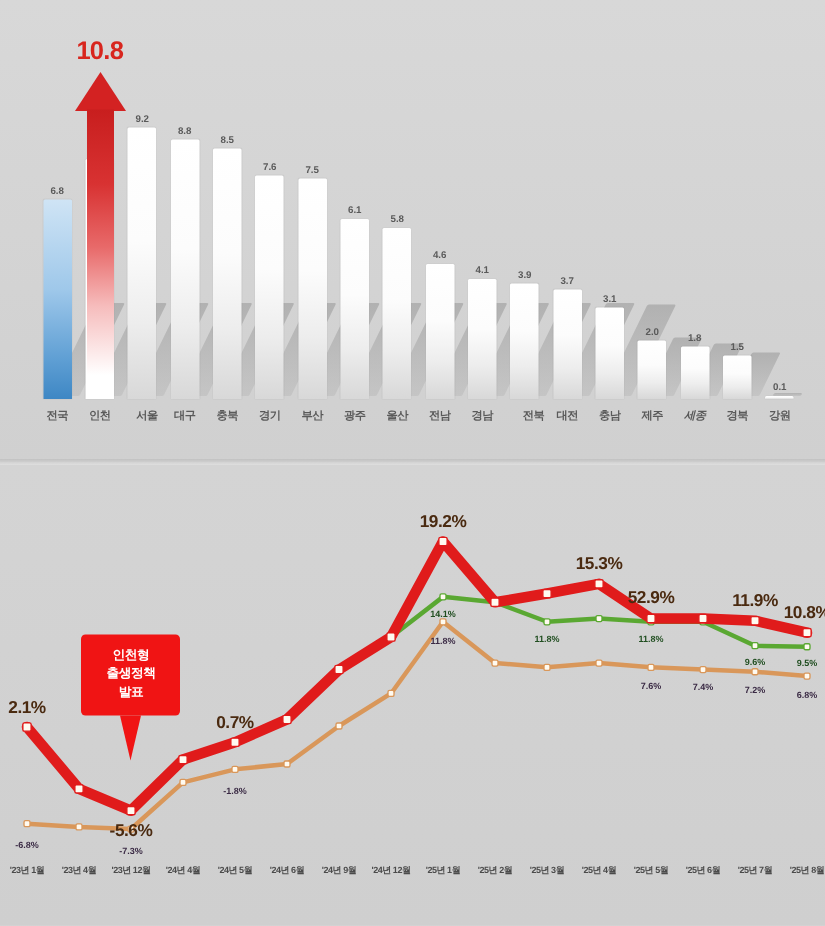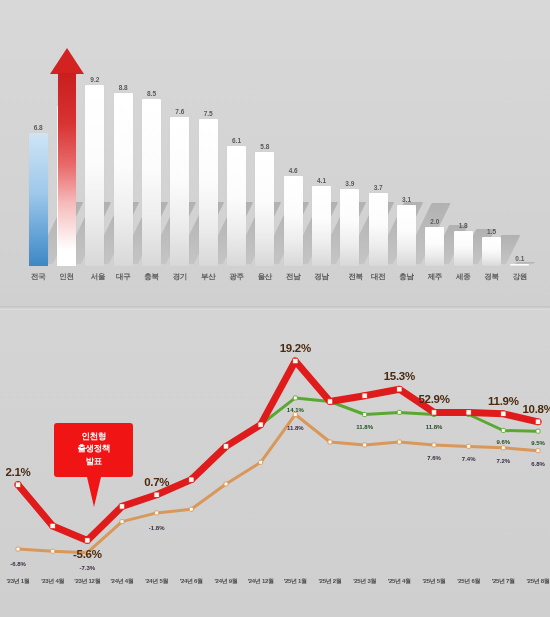--- a/index.html
+++ b/index.html
@@ -114,21 +114,21 @@
     position: absolute;
     font-size: 6px; color: #4b4b4b; font-weight: bold;
     text-align: center; width: 42px;
     transform: translateX(-50%);
     line-height: 1.25;
     letter-spacing: -0.3px;
   }
   
   #callout {
     position: absolute; left: 46px; top: 440px;
-    width: 79px; height: 54px;
+    width: 66px; height: 54px;
     background: #f01414;
     border-radius: 3px;
     color: #fff;
     font-size: 8.5px; font-weight: bold;
     text-align: center;
     padding-top: 7px; line-height: 1.45;
     letter-spacing: -0.3px;
     z-index: 6;
   }
   #callout-tail {
@@ -235,36 +235,37 @@
           <div class="bar-shadow" style="height: 2px;"></div>
           <div class="bar-body" style="height: 2px;"></div>
           <div class="bar-val" style="bottom: 4px;">0.1</div>
         </div>
       </div>
 
     <div id="arrow-wrap" style="left: 49.5px;">
       <div id="arrow-head"></div>
       <div id="arrow-stem"></div>
     </div>
+    <div id="arrow-label" style="left: 31.5px;">10.8</div>
   <div class="bar-name" style="left: 25.1667px;">전국</div>
       <div class="bar-name" style="left: 53.5px;">인천</div>
       <div class="bar-name" style="left: 85px;">서울</div>
       <div class="bar-name" style="left: 110.167px;">대구</div>
       <div class="bar-name" style="left: 138.5px;">충북</div>
       <div class="bar-name" style="left: 166.833px;">경기</div>
       <div class="bar-name" style="left: 195.167px;">부산</div>
       <div class="bar-name" style="left: 223.5px;">광주</div>
       <div class="bar-name" style="left: 251.833px;">울산</div>
       <div class="bar-name" style="left: 280.167px;">전남</div>
       <div class="bar-name" style="left: 308.5px;">경남</div>
       <div class="bar-name" style="left: 336.833px; text-align: right;">전북</div>
       <div class="bar-name" style="left: 365.167px;">대전</div>
       <div class="bar-name" style="left: 393.5px;">충남</div>
       <div class="bar-name" style="left: 421.833px;">제주</div>
-      <div class="bar-name" style="left: 450.167px;">세종</div>
+      <div class="bar-name" style="left: 450.167px; font-style: italic;">세종</div>
       <div class="bar-name" style="left: 478.5px;">경북</div>
       <div class="bar-name" style="left: 506.833px;">강원</div>
     </div>
 
   <div id="divider"></div>
 
   <div id="line-panel">
     <svg id="line-svg" width="550" height="307">
         <path d="M18.0 239.1 L52.7 241.3 L87.3 242.7 L122.0 211.6 L156.7 202.9 L191.3 199.3 L226.0 174.0 L260.7 152.3 L295.3 104.5 L330.0 132.0 L364.7 134.9 L399.3 132.0 L434.0 134.9 L468.7 136.4 L503.3 137.8 L538.0 140.7" fill="none" stroke="#d9975a" stroke-width="3" stroke-linejoin="round" stroke-linecap="round"></path>
         <rect x="16" y="237.08666666666667" width="4" height="4" rx="1" fill="#fffaf0" stroke="#d9975a" stroke-width="0.9"></rect>

